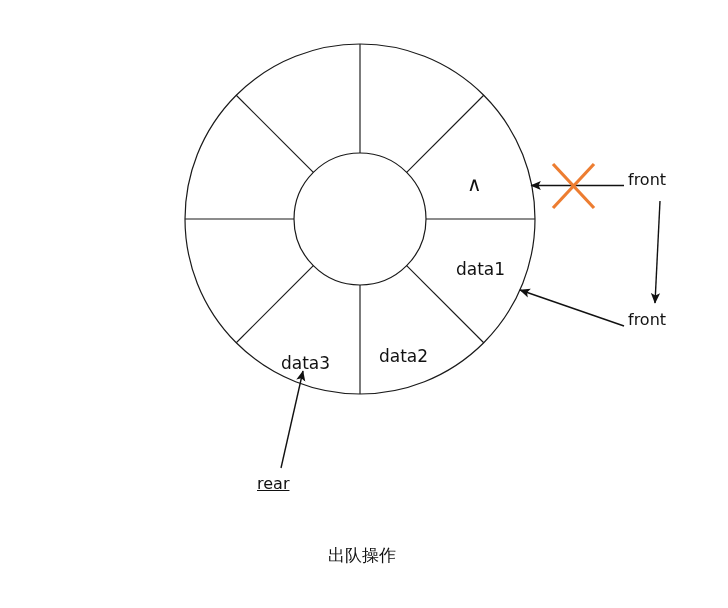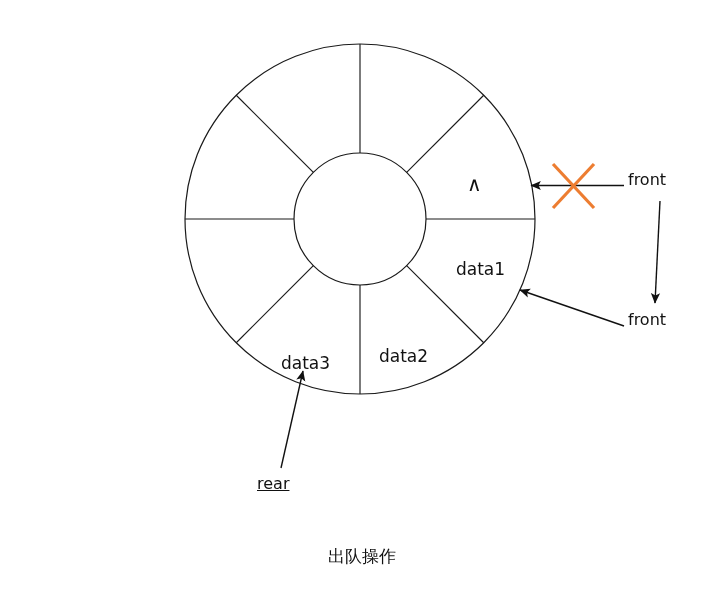--- a/index.html
+++ b/index.html
@@ -60,21 +60,21 @@
     font-size: 17px;
   }
   .lbl-caret {
     font-size: 20px;
   }
   .lbl-pointer {
     font-size: 16px;
   }
   .lbl-caption {
     font-size: 17px;
-    font-family: Liberation Sans, sans-serif;
+    font-family: Liberation Mono, monospace;
   }
 </style>
 </head>
 <body>
 
 <div id="diagram-root">
 
   <svg class="canvas" viewBox="0 0 728 608">
     <defs>
       <marker id="arrowhead" viewBox="0 0 10 10" refX="9.4" refY="5" markerWidth="7.5" markerHeight="7.5" orient="auto-start-reverse">

